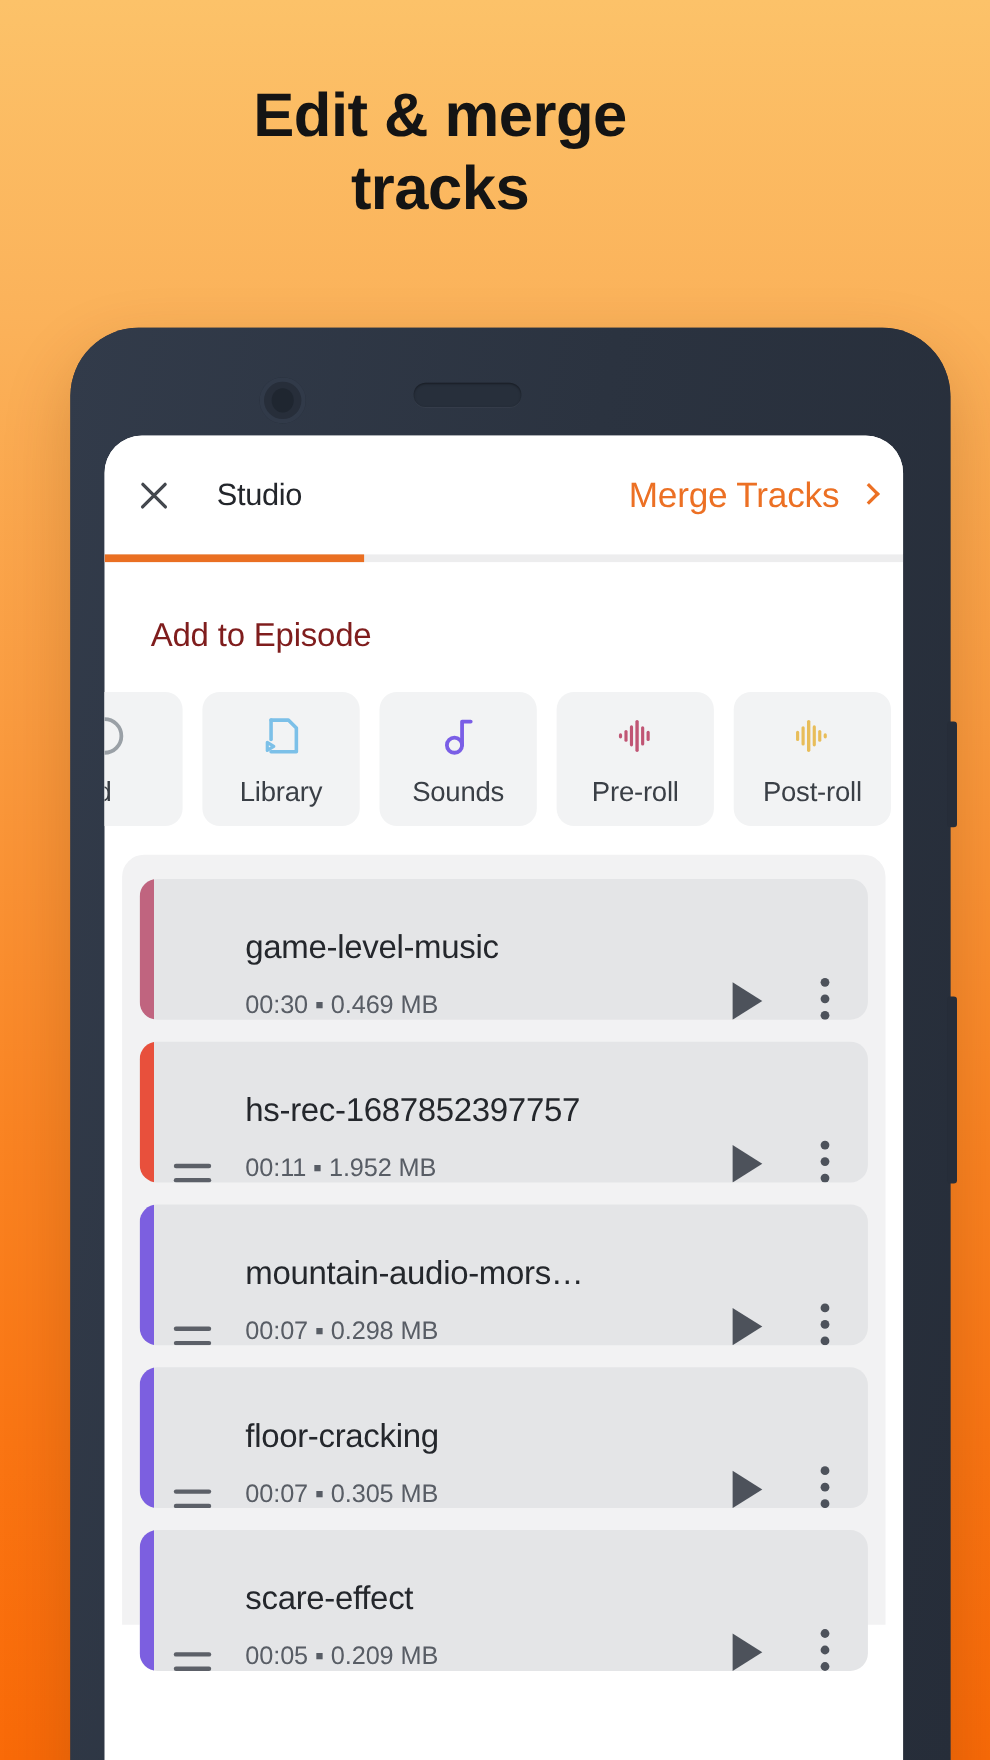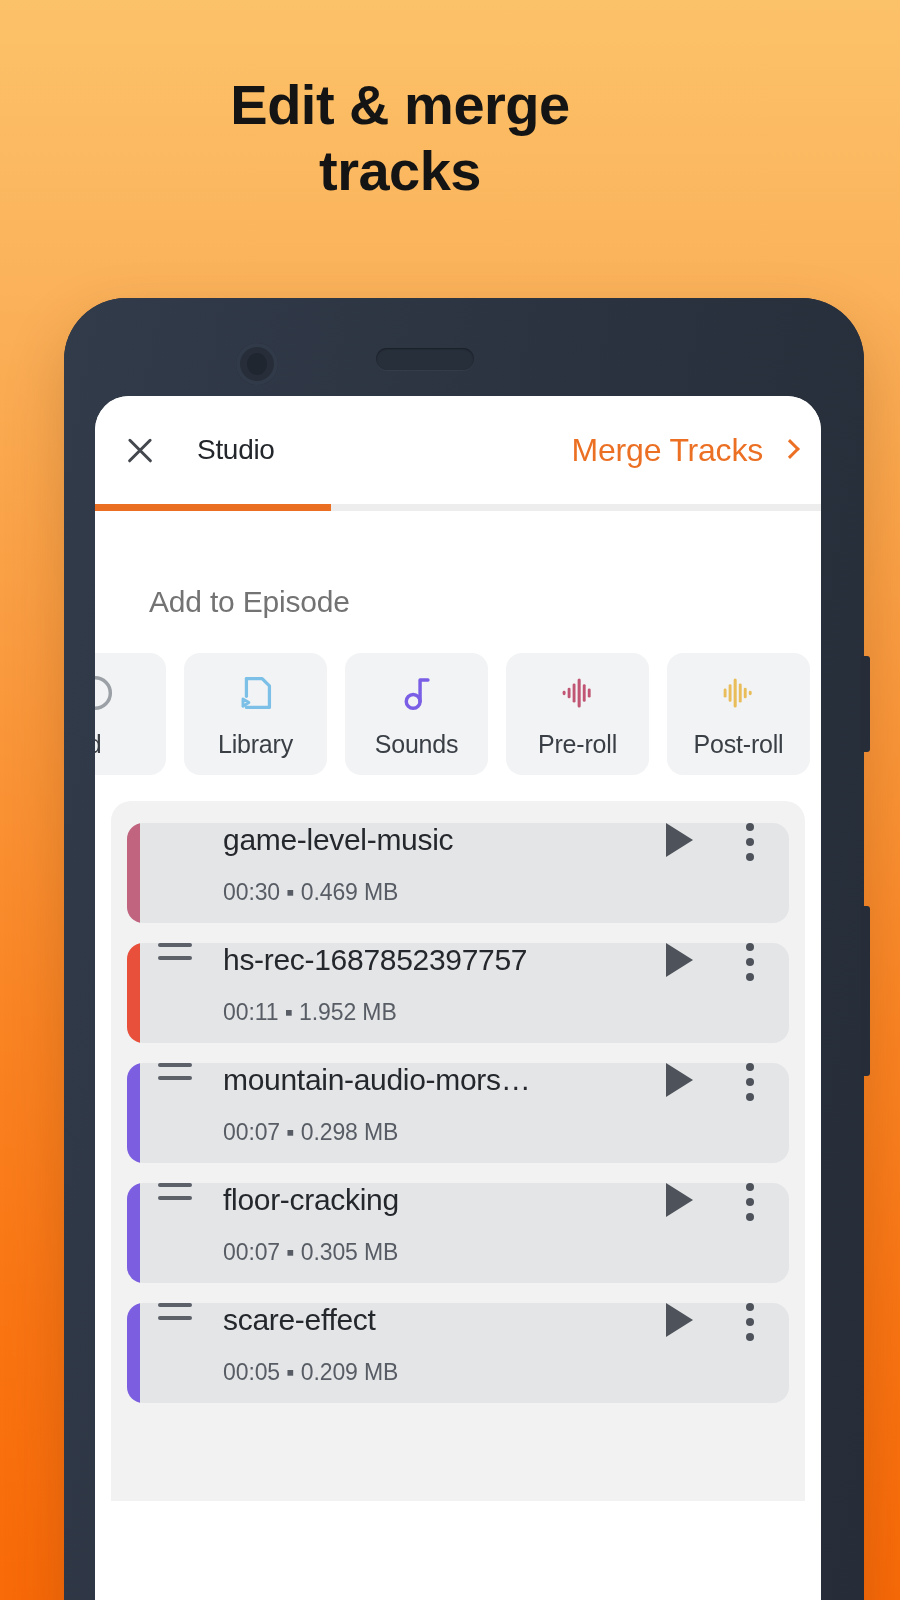--- a/index.html
+++ b/index.html
@@ -171,26 +171,25 @@
   }
   .progress-fill {
     position: absolute;
     left: 0; top: 0; bottom: 0;
     width: 32.5%;
     background: #ea6f22;
   }
 
   
   .section-label {
-    padding: 50px 0 0 54px;
+    padding: 50px 0 0 42px;
     font-size: 30px;
     font-weight: 500;
-    color: #737373;
+    color: #7f1d1d;
     letter-spacing: -0.2px;
-    margin-top: 24px;
   }
 
   
   .chip-row {
     display: flex;
     gap: 18px;
     padding: 34px 0 0 0;
     margin-left: -72px;  
   }
   .chip {
@@ -218,22 +217,22 @@
   .track-list {
     margin: 26px 16px 0 16px;
     background: #f2f2f3;
     border-radius: 20px 20px 0 0;
     padding: 22px 16px 40px 16px;
     height: 700px;
   }
   .track-row {
     position: relative;
     display: flex;
-    align-items: flex-start;
-    height: 100px;
+    align-items: flex-end;
+    height: 128px;
     margin-bottom: 20px;
     background: #e4e5e7;
     border-radius: 16px;
     overflow: hidden;
     cursor: pointer;
   }
   .track-accent {
     position: absolute;
     left: 0; top: 0; bottom: 0;
     width: 13px;

